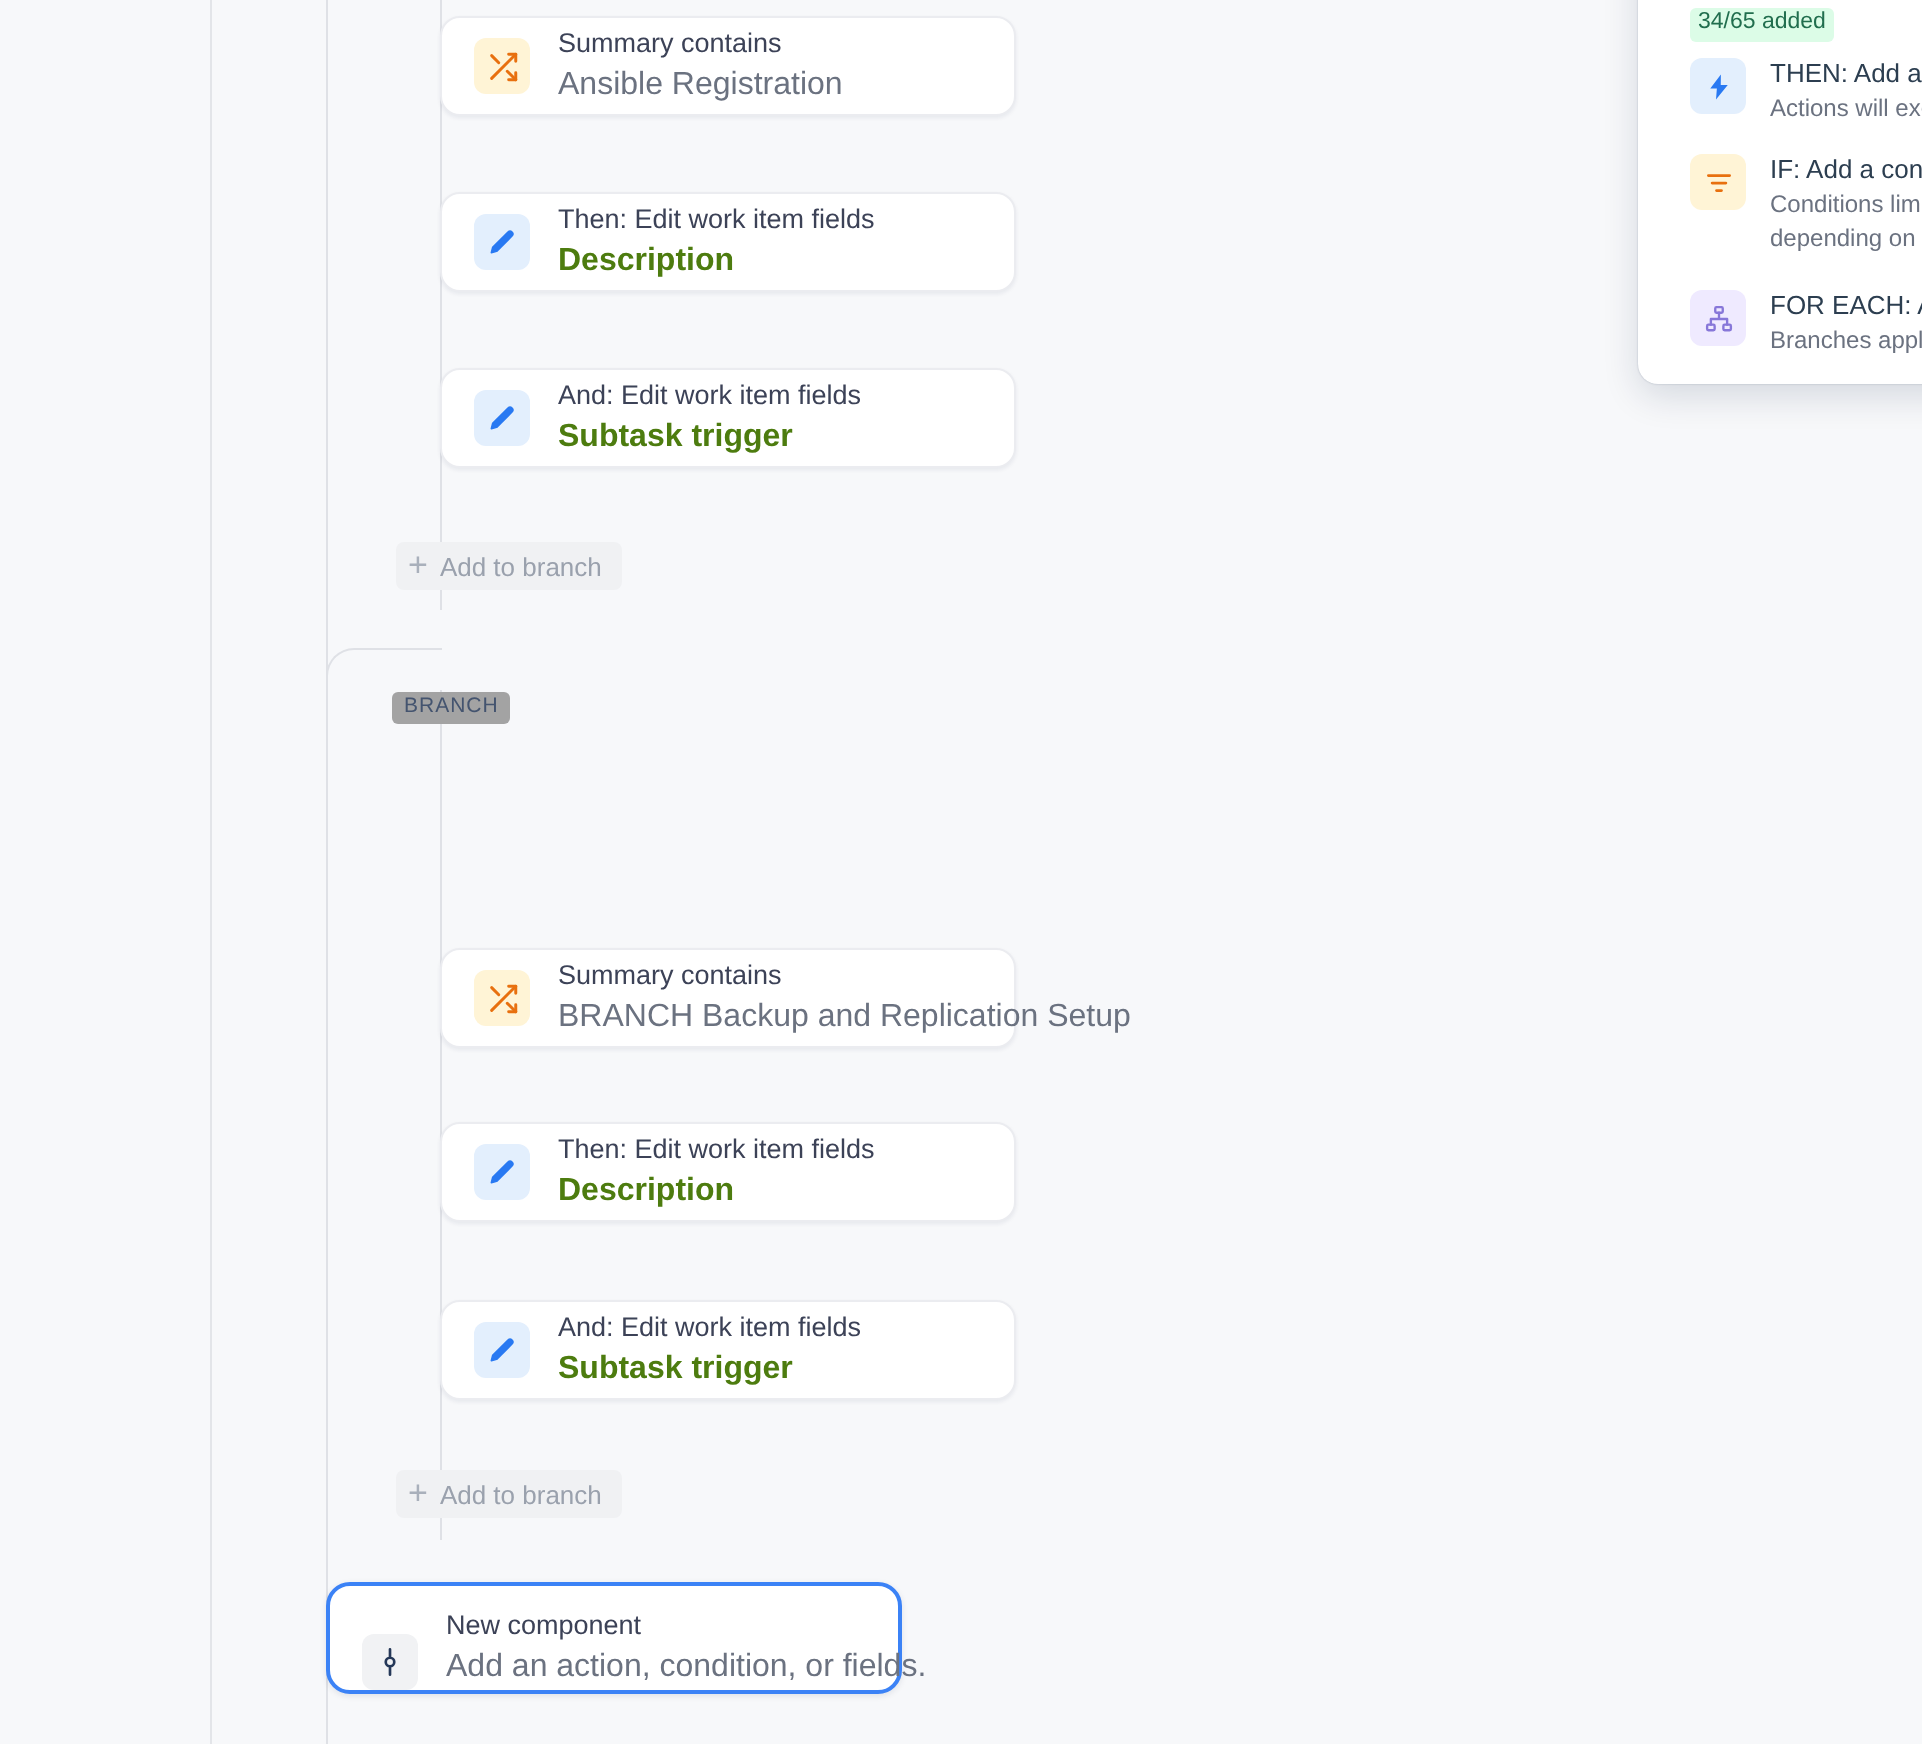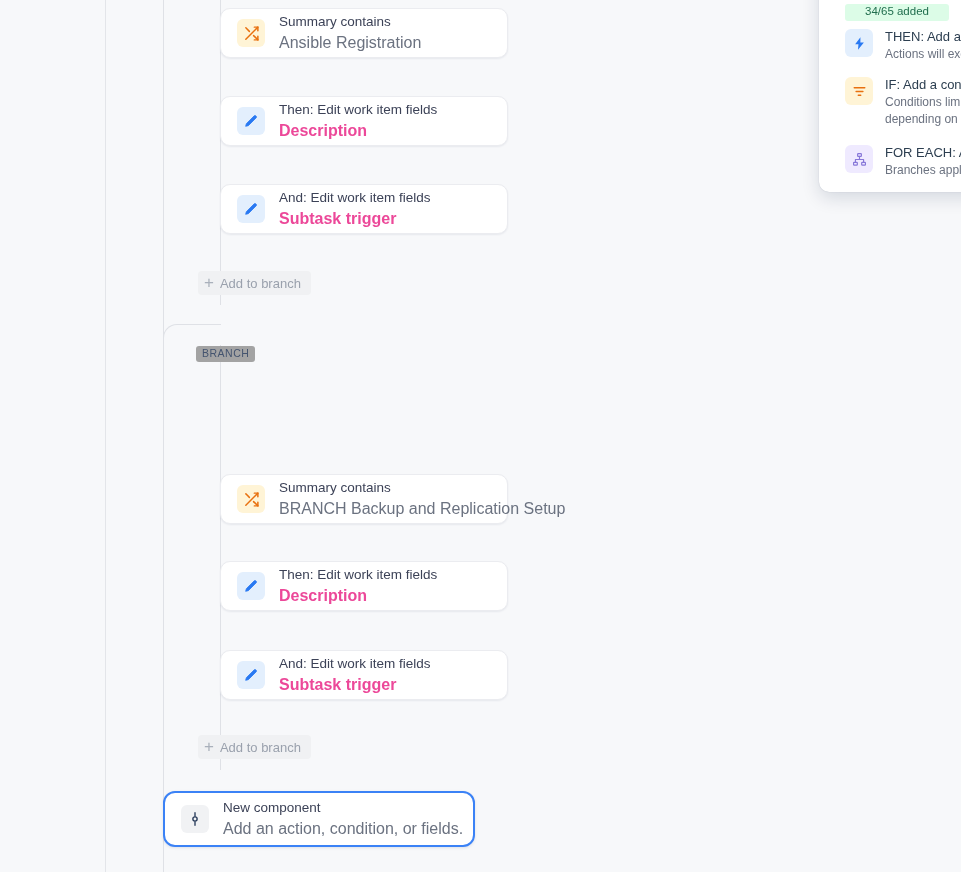--- a/index.html
+++ b/index.html
@@ -73,21 +73,21 @@
     color: #3c4257;
     font-weight: 400;
     white-space: nowrap;
   }
   .card-sub {
     font-size: 16px;
     color: #6b7280;
     white-space: nowrap;
     margin-top: 1px;
   }
-  .card-sub.strong { color: #ec4899; font-weight: bold; }
+  .card-sub.strong { color: #4d7c0f; font-weight: bold; }
 
   
   .add-branch {
     position: absolute;
     height: 24px;
     background: #f0f1f3;
     border-radius: 4px;
     display: flex;
     align-items: center;
     padding: 0 10px 0 6px;
@@ -131,21 +131,21 @@
     overflow: hidden;
     padding: 14px 0 0 0;
   }
   .panel-badge {
     position: absolute;
     left: 26px; top: 100px;
     background: #dcfce7;
     color: #216e4e;
     font-size: 11.5px;
     border-radius: 3px;
-    padding: 2px 20px 3px;
+    padding: 2px 4px 3px;
     line-height: 1;
     white-space: nowrap;
   }
   .panel-item {
     position: absolute;
     left: 26px;
     display: flex;
     align-items: flex-start;
     gap: 12px;
     width: 230px;
@@ -268,21 +268,21 @@
       <span class="card-title">And: Edit work item fields</span>
       <span class="card-sub strong">Subtask trigger</span>
     </span>
   </div>
 
   <div class="add-branch" style="left:198px; top:735px;">
     <span class="plus">+</span>
     <span>Add to branch</span>
   </div>
 
-  <div class="card selected" style="left:133px; top:791px; width:312px; height:56px;">
+  <div class="card selected" style="left:133px; top:791px; width:288px; height:56px;align-items:flex-end;">
     <span class="icon-box grey">
       <svg width="16" height="16" viewBox="0 0 24 24" fill="none" stroke="#253858" stroke-width="2" stroke-linecap="round">
         <circle cx="12" cy="12" r="3.2"></circle>
         <path d="M12 2.5v5.2M12 16.3v5.2"></path>
       </svg>
     </span>
     <span class="card-text">
       <span class="card-title">New component</span>
       <span class="card-sub">Add an action, condition, or fields.</span>
     </span>

